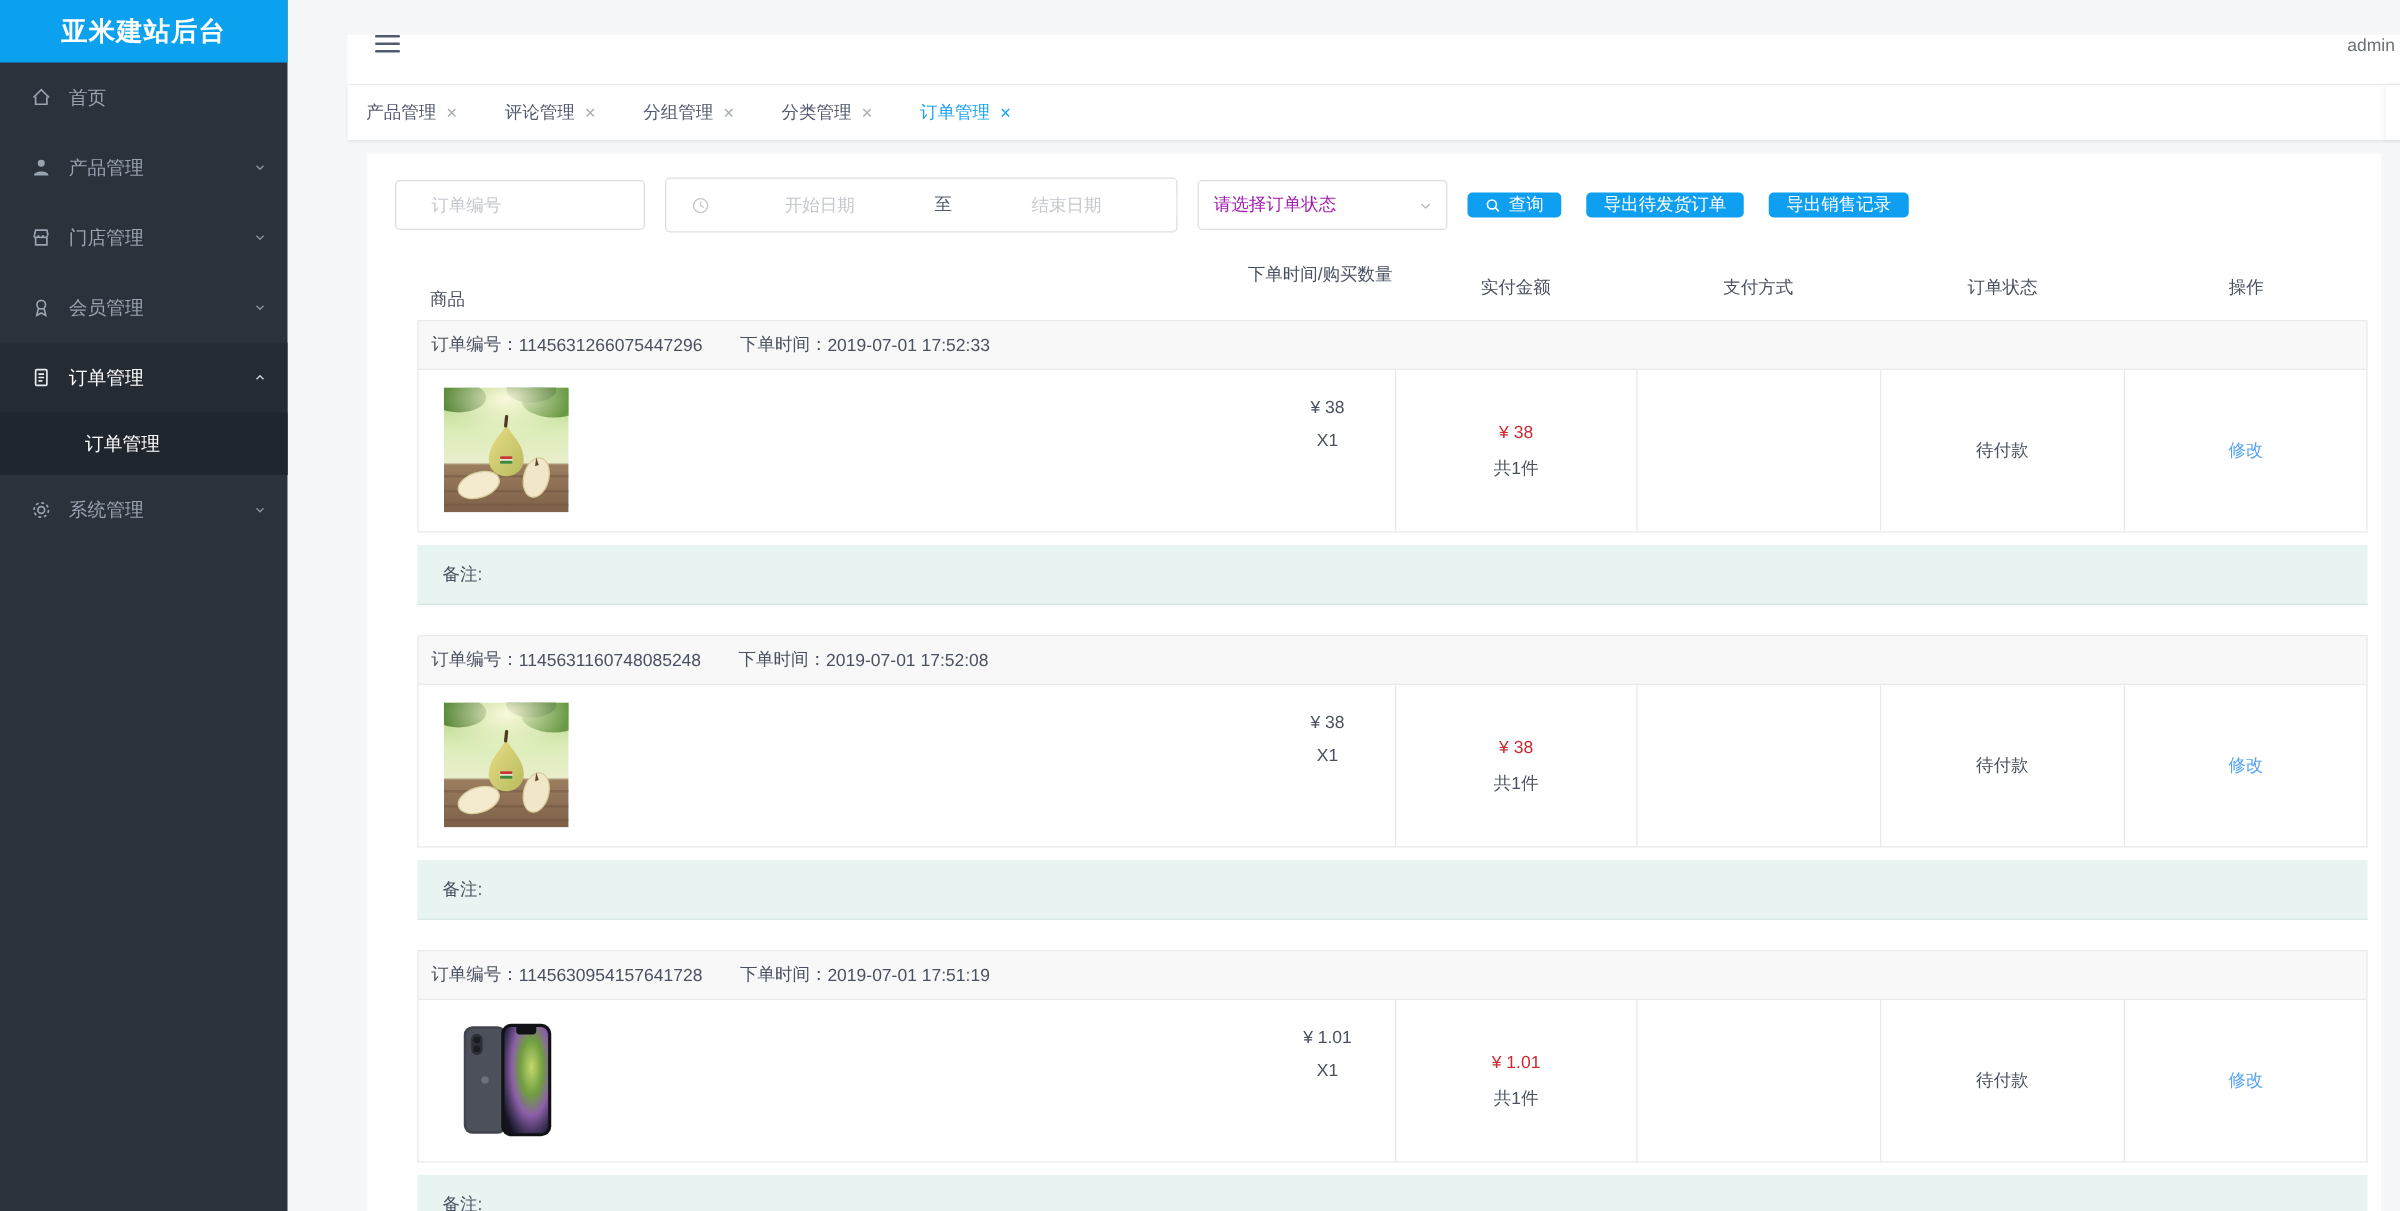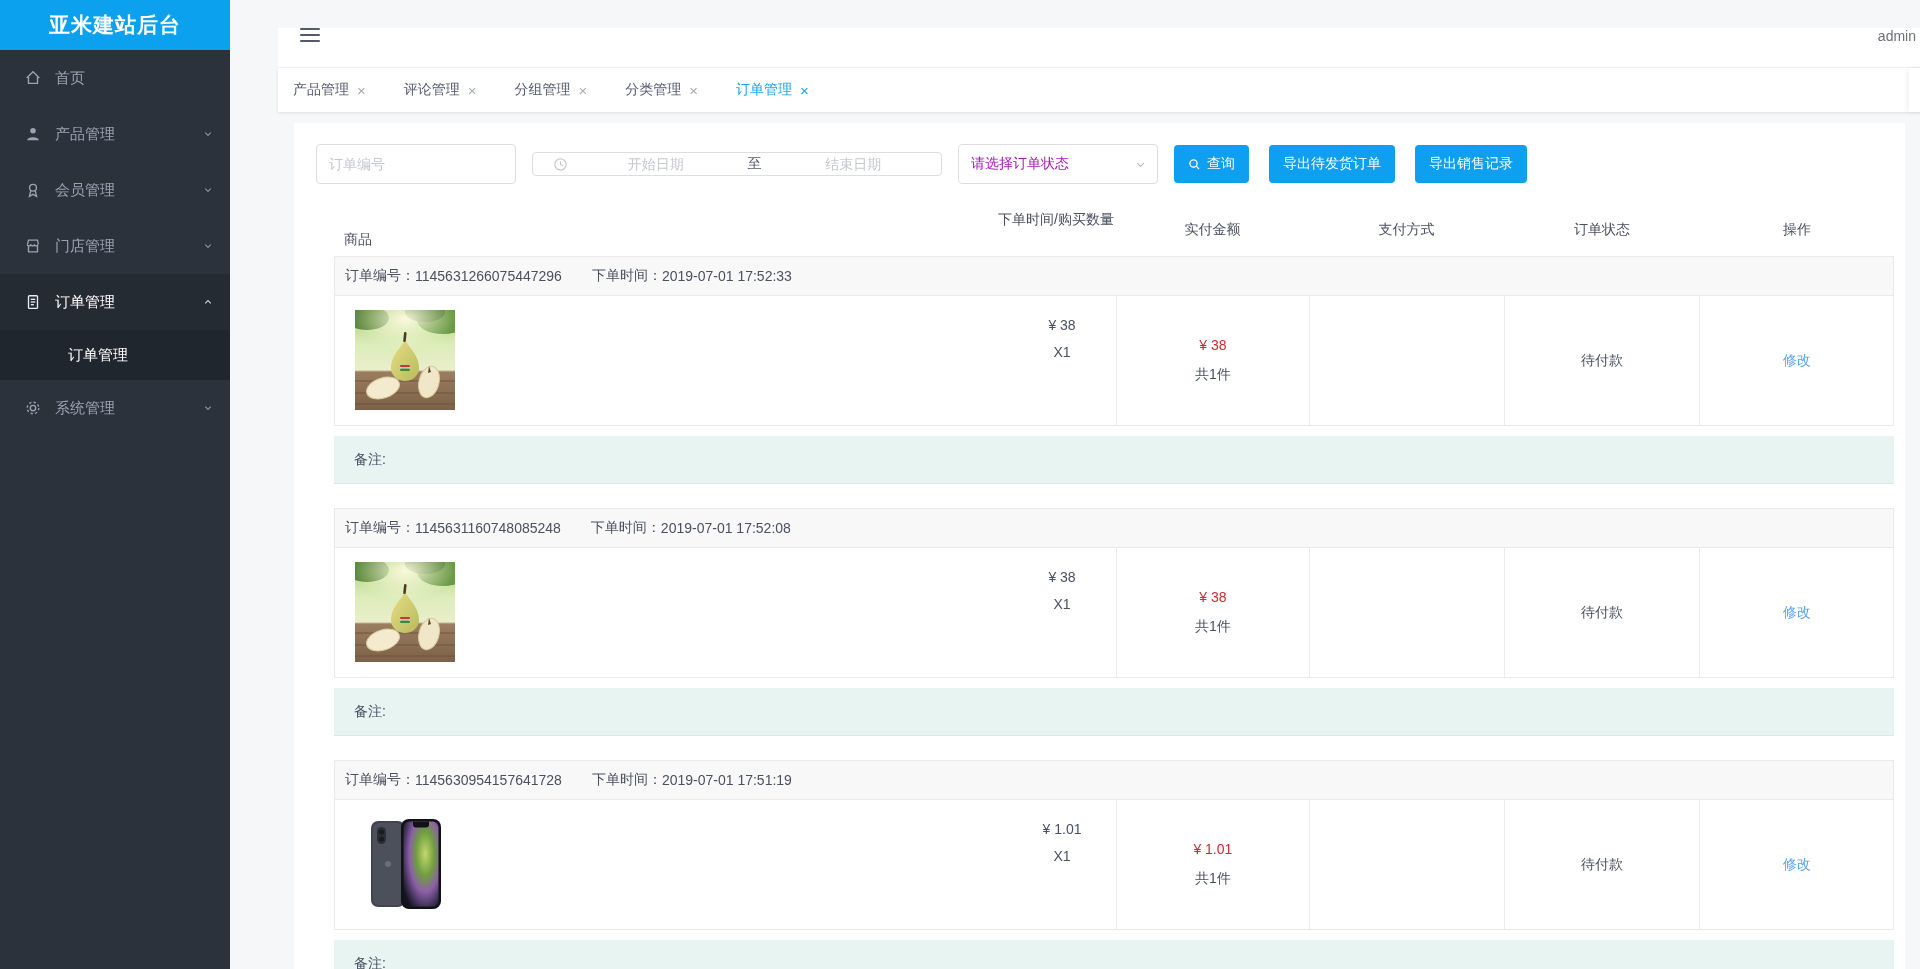--- a/index.html
+++ b/index.html
@@ -37,33 +37,33 @@
   .tab.active .tab-close { color:#18a3f5; }
   .tab-collapse { position:absolute; right:0; top:0; width:42px; height:44px; display:flex;
     align-items:center; justify-content:center; box-shadow:-2px 0 5px rgba(0,0,0,0.06); cursor:pointer; color:#808695; }
 
   .content { flex:1; padding:11px 46px 0 16px; overflow:hidden; }
   .card { background:#fff; height:100%; padding-top:21px; overflow:hidden; }
 
   
   .filter-bar { display:flex; align-items:center; margin-left:22px; height:40px; }
   .f-input { width:200px; height:40px; border:1px solid #dcdee2; border-radius:4px;
-    padding:0 12px; font-size:14px; color:#495060; outline:none; }
+    padding:0 28px; font-size:14px; color:#495060; outline:none; }
   .f-input::placeholder { color:#c5c8ce; }
-  .f-date { width:410px; height:24px; border:1px solid #dcdee2; border-radius:4px;
+  .f-date { width:410px; height:44px; border:1px solid #dcdee2; border-radius:4px;
     margin-left:16px; display:flex; align-items:center; background:#fff; }
   .f-date .clock { width:15px; height:15px; margin-left:20px; flex-shrink:0; }
   .f-date input { border:none; outline:none; flex:1; text-align:center; font-size:14px; color:#495060; min-width:0; }
   .f-date input::placeholder { color:#c5c8ce; }
   .f-date .sep { color:#515a6e; font-size:14px; padding:0 4px; }
   .f-select { width:200px; height:40px; border:1px solid #dcdee2; border-radius:4px;
     margin-left:16px; display:flex; align-items:center; justify-content:space-between;
     padding:0 10px 0 12px; cursor:pointer; background:#fff; }
   .f-select .sel-ph { font-size:14px; color:#a21caf; }
-  .btn { height:38px; border:none; border-radius:4px; background:#0f9ff0; color:#fff;
+  .btn { height:20px; border:none; border-radius:4px; background:#0f9ff0; color:#fff;
     font-size:14px; padding:0 14px; display:inline-flex; align-items:center; gap:6px;
     cursor:pointer; font-family:inherit; }
   .btn-search { margin-left:16px; }
   .btn-exp { margin-left:20px; }
 
   
   .order-table { margin:34px 11px 0 40px; }
   .thead { display:flex; height:24px; margin-bottom:14px; font-size:14px; color:#495060; align-items:center; }
   .th-product { width:782px; display:flex; justify-content:space-between; }
   .th-product .th-goods { padding-left:10px;margin-top:20px; }
@@ -177,36 +177,36 @@
           <path d="M3.5 17 c0-4.6 13-4.6 13 0 z"></path>
       </svg>
       <span class="mi-label">产品管理</span>
       <svg class="mi-chev" viewBox="0 0 20 20" fill="none" stroke="#8a93a0" stroke-width="1.6">
           <polyline points="6 8 10 12 14 8"></polyline>
         </svg>
     </div>
 
     <div class="menu-item">
       <svg class="mi-icon" viewBox="0 0 20 20" fill="none" stroke="#9aa3b0" stroke-width="1.5">
-        <circle cx="10" cy="7.5" r="3.8"></circle>
-          <path d="M7.6 10.5 L6 17 L10 14.8 L14 17 L12.4 10.5"></path>
-      </svg>
-      <span class="mi-label">会员管理</span>
-      <svg class="mi-chev" viewBox="0 0 20 20" fill="none" stroke="#8a93a0" stroke-width="1.6">
-          <polyline points="6 8 10 12 14 8"></polyline>
-        </svg>
-    </div>
-
-    <div class="menu-item">
-      <svg class="mi-icon" viewBox="0 0 20 20" fill="none" stroke="#9aa3b0" stroke-width="1.5">
         <path d="M4 8 L5 3.5 H15 L16 8"></path>
           <path d="M3.5 8 a2 2 0 0 0 4 0 a2 2 0 0 0 4 0 a2 2 0 0 0 4 0"></path>
           <path d="M5 10 V16.5 H15 V10"></path>
       </svg>
       <span class="mi-label">门店管理</span>
+      <svg class="mi-chev" viewBox="0 0 20 20" fill="none" stroke="#8a93a0" stroke-width="1.6">
+          <polyline points="6 8 10 12 14 8"></polyline>
+        </svg>
+    </div>
+
+    <div class="menu-item">
+      <svg class="mi-icon" viewBox="0 0 20 20" fill="none" stroke="#9aa3b0" stroke-width="1.5">
+        <circle cx="10" cy="7.5" r="3.8"></circle>
+          <path d="M7.6 10.5 L6 17 L10 14.8 L14 17 L12.4 10.5"></path>
+      </svg>
+      <span class="mi-label">会员管理</span>
       <svg class="mi-chev" viewBox="0 0 20 20" fill="none" stroke="#8a93a0" stroke-width="1.6">
           <polyline points="6 8 10 12 14 8"></polyline>
         </svg>
     </div>
 
     <div class="menu-group-open">
       <div class="menu-item">
         <svg class="mi-icon" viewBox="0 0 20 20" fill="none" stroke="#e8ebef" stroke-width="1.5">
           <rect x="5" y="3" width="10" height="14" rx="1"></rect>
             <line x1="7.5" y1="7" x2="12.5" y2="7"></line>

